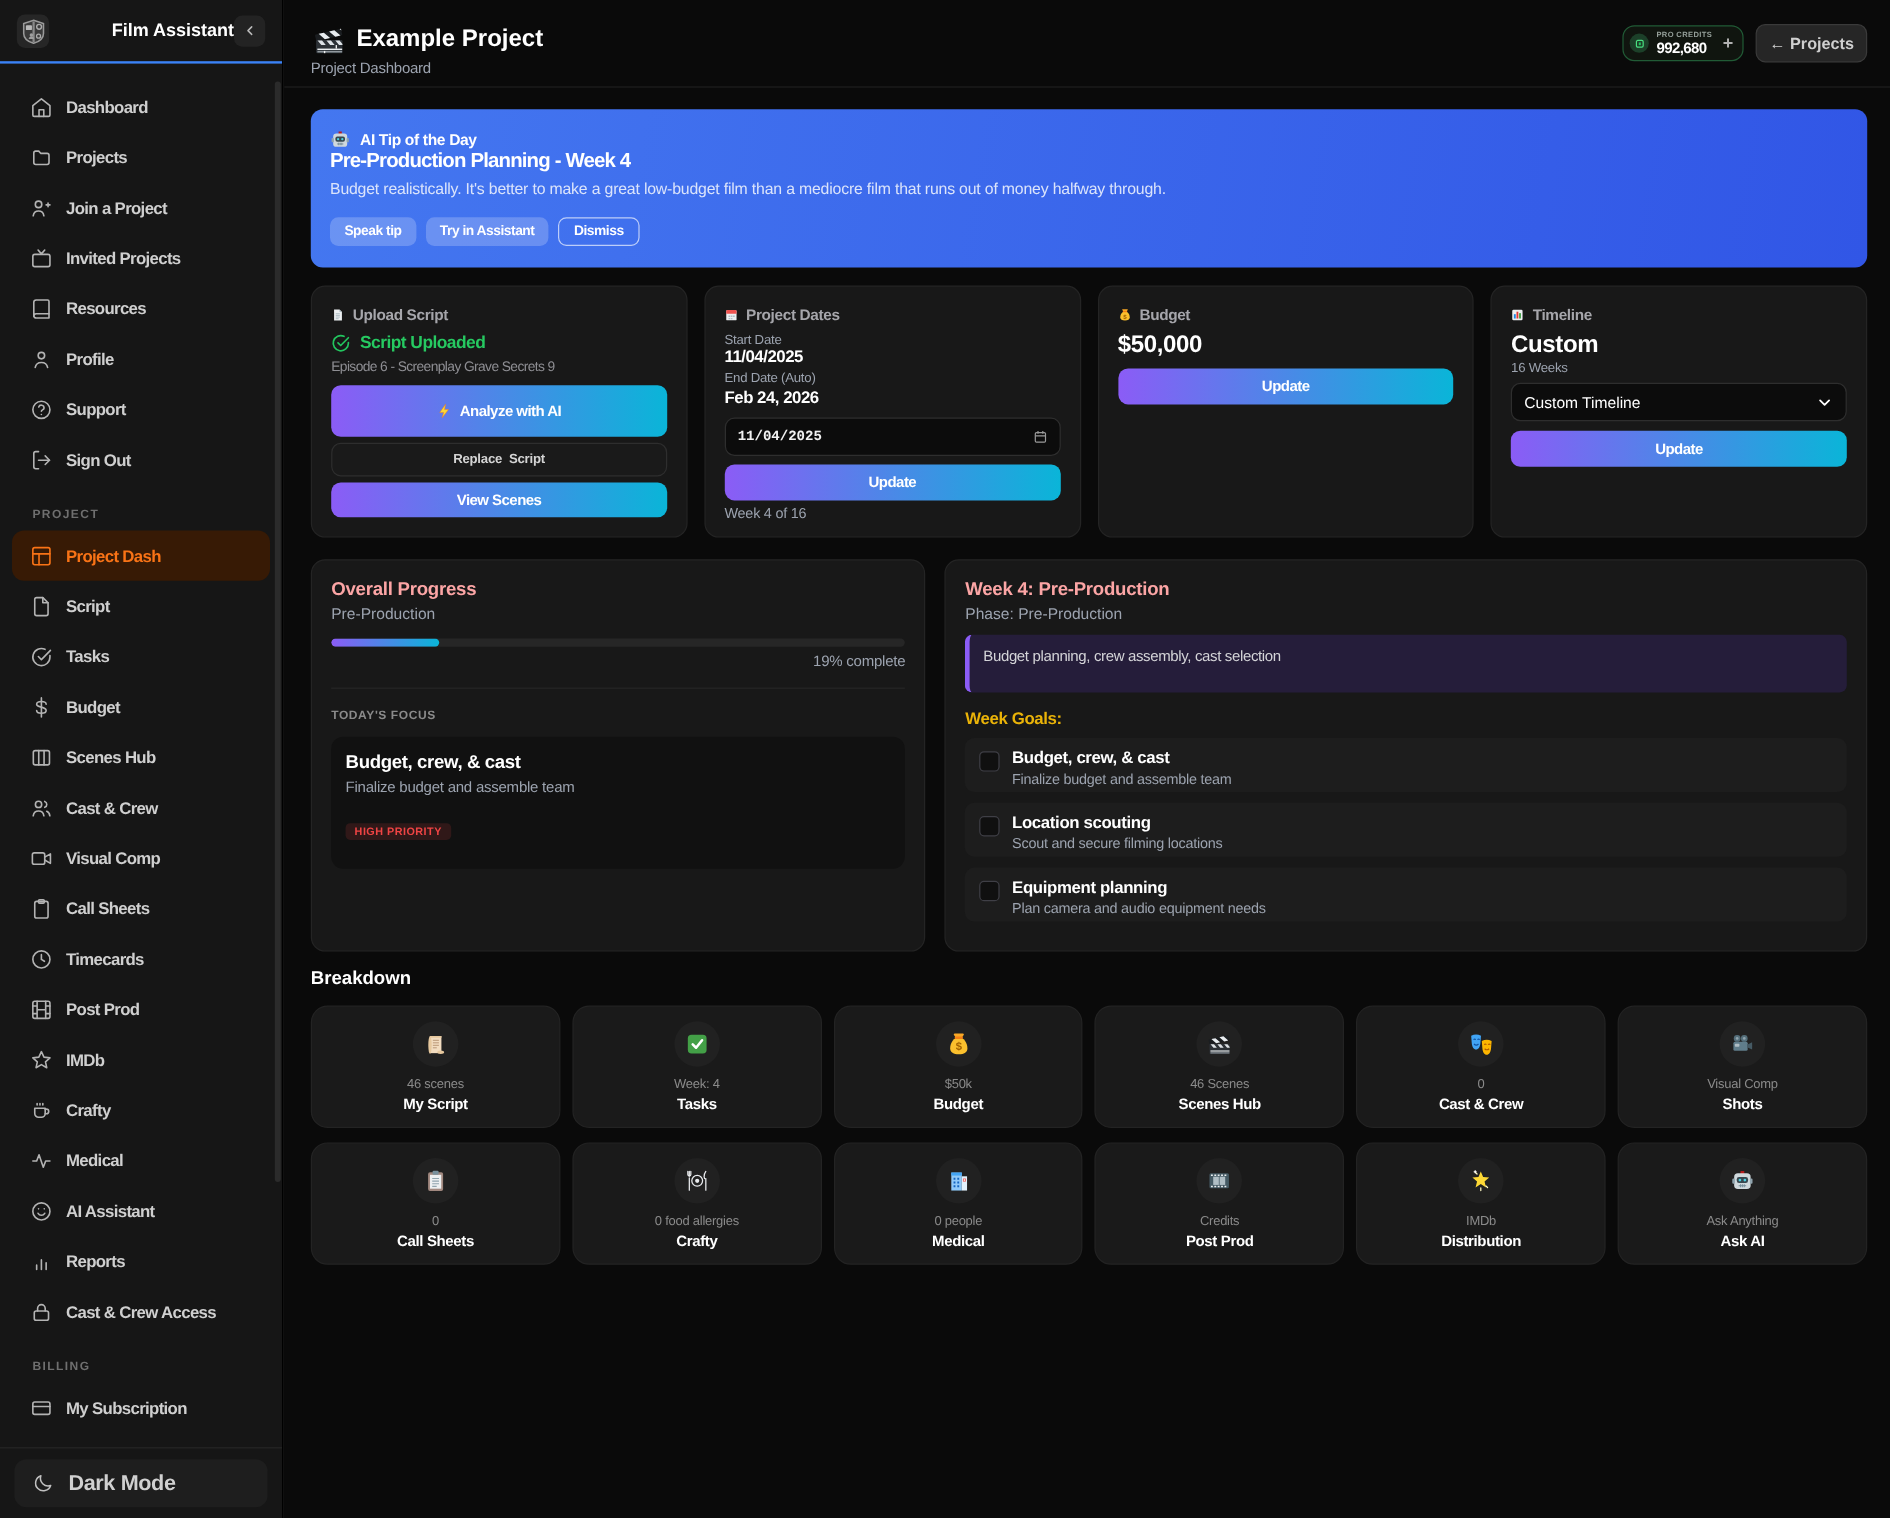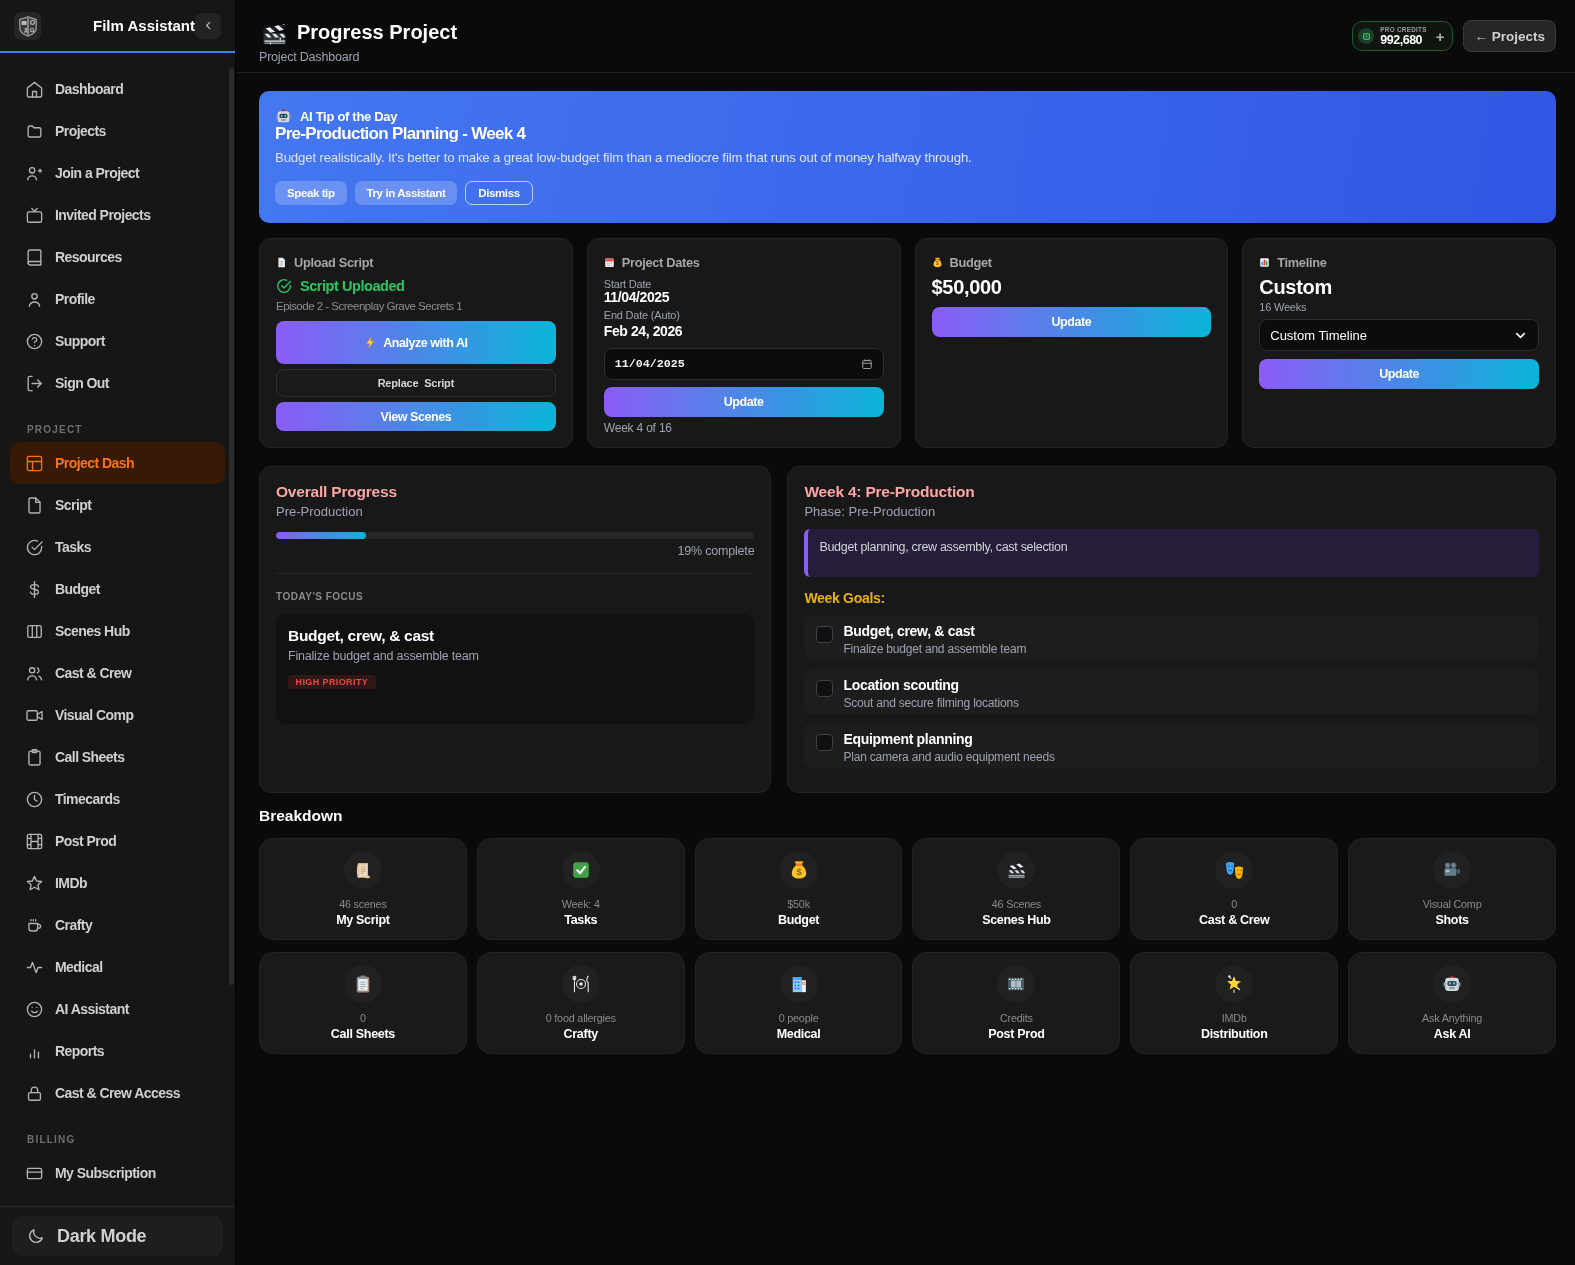--- a/index.html
+++ b/index.html
@@ -60,21 +60,21 @@
 .h3{font-size:15.5px;font-weight:bold;color:#fca5a5;letter-spacing:-.2px;}
 .sub{font-size:13px;color:#9ca3af;margin-top:3px;line-height:15px;}
 .track{height:7px;background:#262626;border-radius:4px;margin-top:13px;overflow:hidden;}
 .fill{height:100%;width:18.8%;background:linear-gradient(90deg,#8b5cf6,#0ab5d8);border-radius:4px;}
 .pct{font-size:12.5px;color:#9ca3af;text-align:right;margin-top:5px;line-height:15px;letter-spacing:-.2px;}
 .divider{height:1px;background:#262626;margin-top:14px;}
 .focus-lbl{font-size:10px;font-weight:bold;letter-spacing:.5px;color:#8a8a8a;margin-top:17px;line-height:12px;}
 .focus-box{margin-top:11px;background:#111111;border-radius:10px;padding:13px 12px 10px 12px;height:87px;box-sizing:content-box;}
 .fb-t{font-size:15.5px;font-weight:bold;color:#fff;line-height:18px;letter-spacing:-.3px;}
 .fb-d{font-size:12.5px;color:#9ca3af;margin-top:4px;line-height:15px;letter-spacing:-.2px;}
-.badge{display:inline-block;margin-top:11px;background:rgba(239,68,68,.14);color:#ef4444;font-size:9px;font-weight:bold;letter-spacing:.4px;border-radius:4px;padding:2.5px 7.5px;line-height:9px;}
+.badge{display:inline-block;margin-top:22px;background:rgba(239,68,68,.14);color:#ef4444;font-size:9px;font-weight:bold;letter-spacing:.4px;border-radius:4px;padding:2.5px 7.5px;line-height:9px;}
 .chapter{margin-top:10px;background:#251d3a;border-left:4px solid #8b5cf6;border-radius:6px;padding:7px 11px;height:48px;box-sizing:border-box;}
 .ch-t{font-size:13.5px;font-weight:bold;color:#a78bfa;line-height:15px;margin-top:1px;letter-spacing:-.3px;}
 .ch-d{font-size:12.5px;color:#d4d4d8;margin-top:4px;line-height:15px;letter-spacing:-.3px;}
 .wg{font-size:14px;font-weight:bold;color:#eab308;margin-top:14px;line-height:15px;letter-spacing:-.3px;}
 .goal{margin-top:9px;background:#1d1d1d;border-radius:8px;padding:8px 10px;height:45px;box-sizing:border-box;display:flex;}
 .cb{width:17px;height:17px;border:1px solid #3f3f46;background:#101010;border-radius:4px;margin:3px 10px 0 2px;flex:none;}
 .g-t{font-size:14px;font-weight:bold;color:#fff;letter-spacing:-.3px;}
 .g-d{font-size:12px;color:#9ca3af;margin-top:3px;letter-spacing:-.2px;}
 
 .bd-h{font-size:15.5px;font-weight:bold;color:#fff;margin:14px 0 13px 0;}
@@ -231,21 +231,21 @@
               <path d="m7 10 5 6.8h5.5L12.5 10zM18 10l5 6.8h5.5L23.5 10z" fill="#e8ecef"></path>
               <path d="m29 10 1.5 2V10z" fill="#e8ecef"></path>
             </g>
             <rect x="3" y="15.8" width="27" height="13.5" rx="1.3" fill="#2c3136"></rect>
             <path d="m4.5 16.2 3.8 4.8h4.6l-3.8-4.8zM13.6 16.2l3.8 4.8H22l-3.8-4.8zM22.7 16.2l3.8 4.8h3.5v-1l-3-3.8z" fill="#dde2e6"></path>
             <rect x="23" y="21" width="1.4" height="3.6" fill="#f2f2f2"></rect>
             <rect x="4.3" y="24.6" width="25.4" height="1.5" fill="#eceff1"></rect>
             <rect x="4.3" y="27.3" width="25.4" height="1.2" fill="#aeb6bc"></rect>
             <rect x="11" y="27" width="1.4" height="2.3" fill="#f2f2f2"></rect>
           </svg>
-        <span class="mh-h1">Progress Project</span>
+        <span class="mh-h1">Example Project</span>
       </div>
       <div class="mh-sub">Project Dashboard</div>
     </div>
     <div class="credits">
       <div class="cr-circ">
           <svg width="9" height="9" viewBox="0 0 32 32">
             <rect x="6" y="6" width="20" height="20" rx="4" fill="none" stroke="#4ade80" stroke-width="3.6"></rect>
             <rect x="13" y="12" width="6" height="8" fill="#22c55e"></rect>
           </svg>
         </div>
@@ -284,21 +284,21 @@
               <path d="M20 2.5v6h6z" fill="#b0bec5"></path>
               <path d="M11 13h10M11 17h10M11 21h10M11 25h7" stroke="#90a4ae" stroke-width="1.6"></path>
             </svg>Upload Script</div>
         <div style="display:flex;align-items:center;margin-top:8px;height:16px;">
           <svg width="16" height="16" viewBox="0 0 24 24" fill="none" stroke="#22c55e" stroke-width="2.1" stroke-linecap="round" stroke-linejoin="round">
               <path d="M21.5 11.1V12a9.5 9.5 0 1 1-5.5-8.6"></path>
               <path d="m8.5 11.5 3.4 3.4 9.6-9.7"></path>
             </svg>
           <span style="font-size:14.5px;font-weight:bold;color:#26c961;margin-left:8px;letter-spacing:-.45px;">Script Uploaded</span>
         </div>
-        <div class="lbl" style="margin-top:5px;color:#8e8e93;font-size:11.5px;letter-spacing:-.5px;">Episode 2 - Screenplay Grave Secrets 1</div>
+        <div class="lbl" style="margin-top:5px;color:#8e8e93;font-size:11.5px;letter-spacing:-.5px;">Episode 6 - Screenplay Grave Secrets 9</div>
         <div class="grad-btn" style="margin-top:8px;"><svg width="13" height="13" viewBox="0 0 32 32" style="margin-right:6px;">
               <path d="M18 2 6 19h8l-3 11 13-17h-8z" fill="#fdd835" stroke="#f57f17" stroke-width="1"></path>
             </svg>Analyze with AI</div>
         <div class="ghost-btn" style="margin-top:5px;">Replace&nbsp; Script</div>
         <div class="grad-btn" style="margin-top:5px;height:29px;">View Scenes</div>
       </div>
       <div class="card">
         <div class="c-head"><svg width="15" height="15" viewBox="0 0 32 32">
               <rect x="3.5" y="4" width="25" height="25" rx="3" fill="#eceff1"></rect>
               <path d="M3.5 7a3 3 0 0 1 3-3h19a3 3 0 0 1 3 3v6h-25z" fill="#ef5350"></path>

